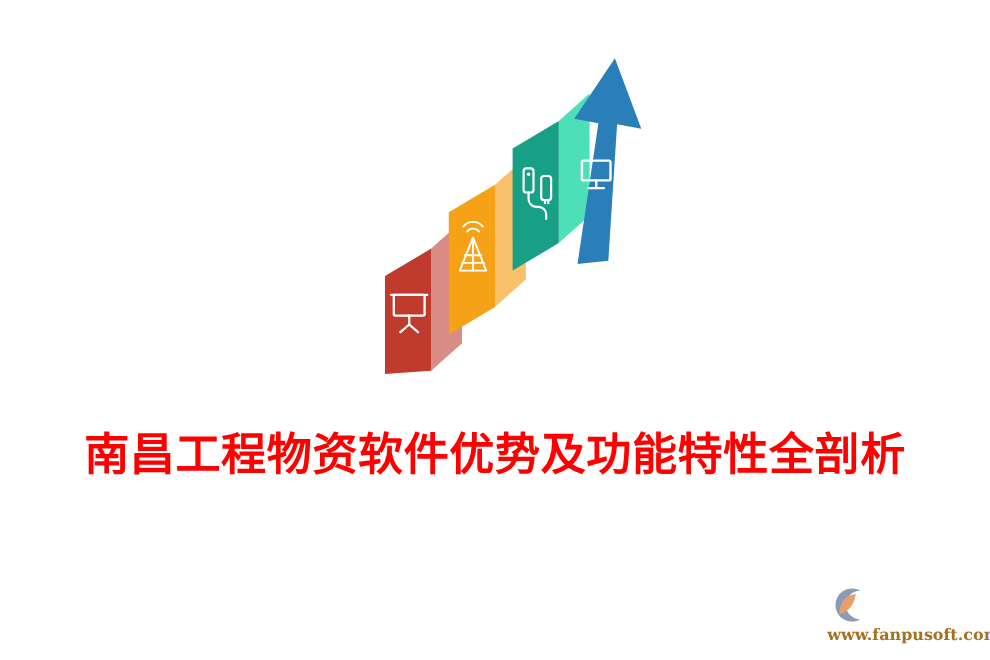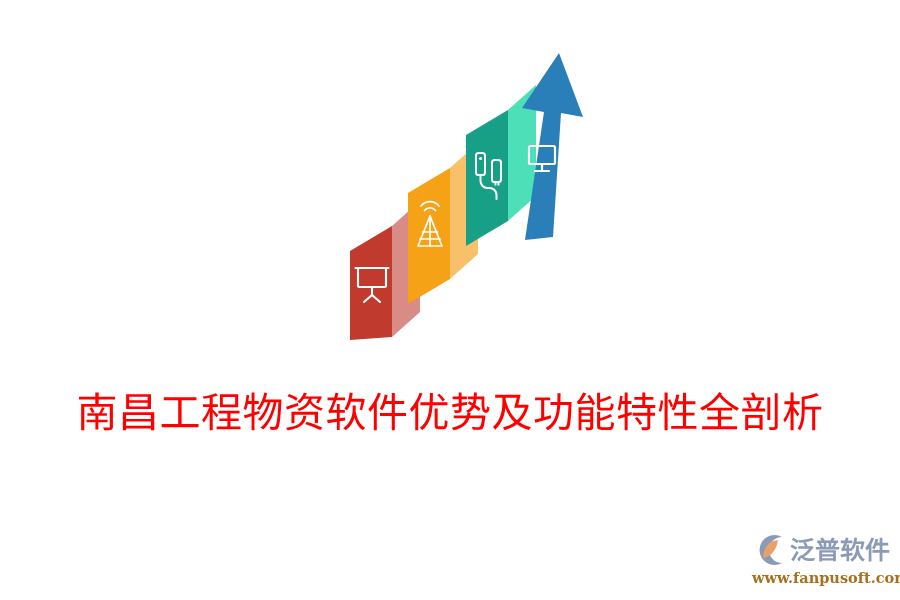--- a/index.html
+++ b/index.html
@@ -40,21 +40,21 @@
     top: 385px;
     width: 900px;
     text-align: center;
   }
   #page-title {
     display: inline-block;
     margin: 0;
     font-family: "DejaVu Serif", "Liberation Serif", serif;
     font-size: 41px;
     line-height: 56px;
-    font-weight: 400;
+    font-weight: 700;
     letter-spacing: 0.5px;
     color: #ff0000;
     white-space: nowrap;
   }
 
   
   #brand-logo {
     position: absolute;
     right: 18px;
     bottom: 12px;
@@ -169,18 +169,17 @@
   </div>
 
   <div id="brand-logo">
     <div class="brand-row">
       <span class="brand-mark">
         <svg viewBox="0 0 34 34" xmlns="http://www.w3.org/2000/svg" role="img">
           <path d="M30 4 A15 15 0 1 0 30 30 A12.5 12.5 0 1 1 30 4 Z" fill="#8c9bb5"></path>
           <path d="M26 7 C16 8 11.5 15 11 25 C18 24 24.5 18 26 7 Z" fill="#e8a06a"></path>
         </svg>
       </span>
-      <span class="brand-name">泛普软件</span>
     </div>
     <div class="brand-url">www.fanpusoft.com</div>
   </div>
 
 </div>
 
 </body></html>

